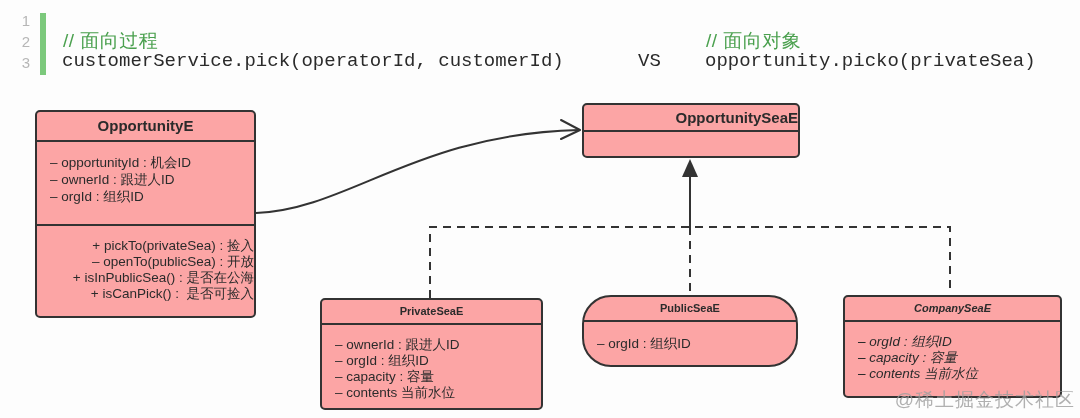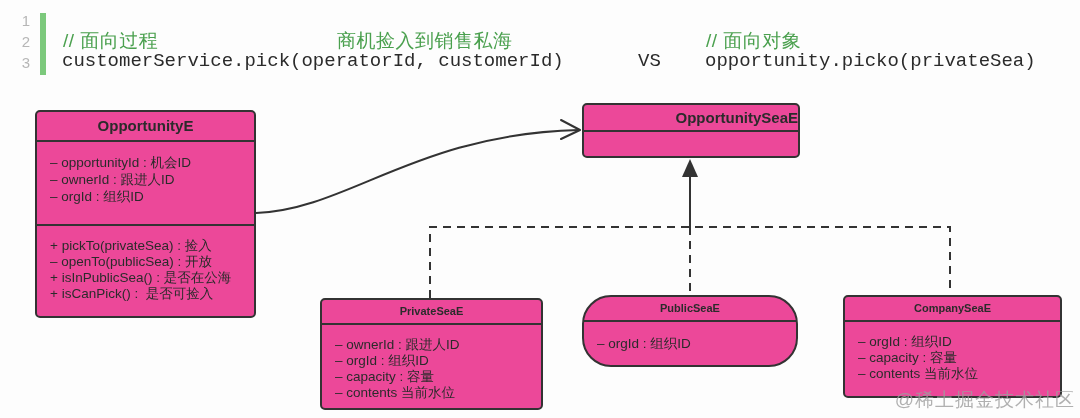--- a/index.html
+++ b/index.html
@@ -17,67 +17,66 @@
   .cmt{
     position:absolute;top:28px;font-size:19px;font-weight:400;color:#4aa04e;
     white-space:pre;letter-spacing:0.5px;
   }
   .code{
     position:absolute;top:50px;font-size:19px;color:#2b2b2b;white-space:pre;
     font-family:"Liberation Mono", monospace;
   }
   
   .uml{
-    position:absolute;box-sizing:border-box;background:#ec4899;
+    position:absolute;box-sizing:border-box;background:#fca5a5;
     border:2px solid #333333;border-radius:5px;z-index:2;
   }
   .uml-title{
     text-align:center;font-weight:700;border-bottom:2px solid #333333;
     color:#2b2b2b;
   }
   .uml-body{padding:2px 0 0 13px;}
   .u-line{white-space:pre;color:#2b2b2b;}
   
   #box-opportunity{left:35px;top:110px;width:221px;height:208px;}
   #box-opportunity .uml-title{height:28px;line-height:28px;font-size:15px;}
   #box-opportunity .attrs{height:70px;border-bottom:2px solid #333333;padding-top:12px;}
   #box-opportunity .attrs .u-line{font-size:13.5px;line-height:17px;}
-  #box-opportunity .methods{padding-top:12px;}
+  #box-opportunity .methods{padding-top:12px;text-align:right;}
   #box-opportunity .methods .u-line{font-size:13.5px;line-height:16px;}
   
   #box-opportunity-sea{left:582px;top:103px;width:218px;height:55px;}
   #box-opportunity-sea .uml-title{height:25px;line-height:25px;font-size:15px;text-align:right;}
   
   .uml.small .uml-title{height:23px;line-height:23px;font-size:11px;}
   .uml.small .uml-body{padding-top:12px;}
   .uml.small .u-line{font-size:13.5px;line-height:16px;}
   #box-private-sea{left:320px;top:298px;width:223px;height:112px;}
   #box-public-sea{left:582px;top:295px;width:216px;height:72px;border-radius:29px;}
   #box-public-sea .uml-body{padding-top:14px;}
-  #box-company-sea{left:843px;top:295px;width:219px;height:103px;}
+  #box-company-sea{left:843px;top:295px;width:219px;height:103px;font-style:italic;}
   
   svg.connectors{position:absolute;left:0;top:0;z-index:1;}
   
   .watermark{
     position:absolute;right:5px;top:387px;z-index:5;
     font-size:19px;color:#9e9e9e;opacity:0.8;letter-spacing:1px;
   }
 </style>
 </head>
 <body>
 
 <div class="stage">
 
   <div class="gutter-num" style="top:10px">1</div>
   <div class="gutter-num" style="top:31px">2</div>
   <div class="gutter-num" style="top:52px">3</div>
   <div class="green-bar"></div>
 
   <div class="cmt" style="left:63px">// 面向过程</div>
-  <div class="cmt" style="left:337px">商机捡入到销售私海</div>
   <div class="cmt" style="left:706px">// 面向对象</div>
 
   <div class="code" style="left:62px">customerService.pick(operatorId, customerId)</div>
   <div class="code" style="left:638px">VS</div>
   <div class="code" style="left:705px">opportunity.picko(privateSea)</div>
 
   <svg class="connectors" width="1080" height="418" viewBox="0 0 1080 418">
 
     <g>
       <path d="M 256 213 C 350 209, 415 134, 579 130" fill="none" stroke="#333333" stroke-width="2"></path>

